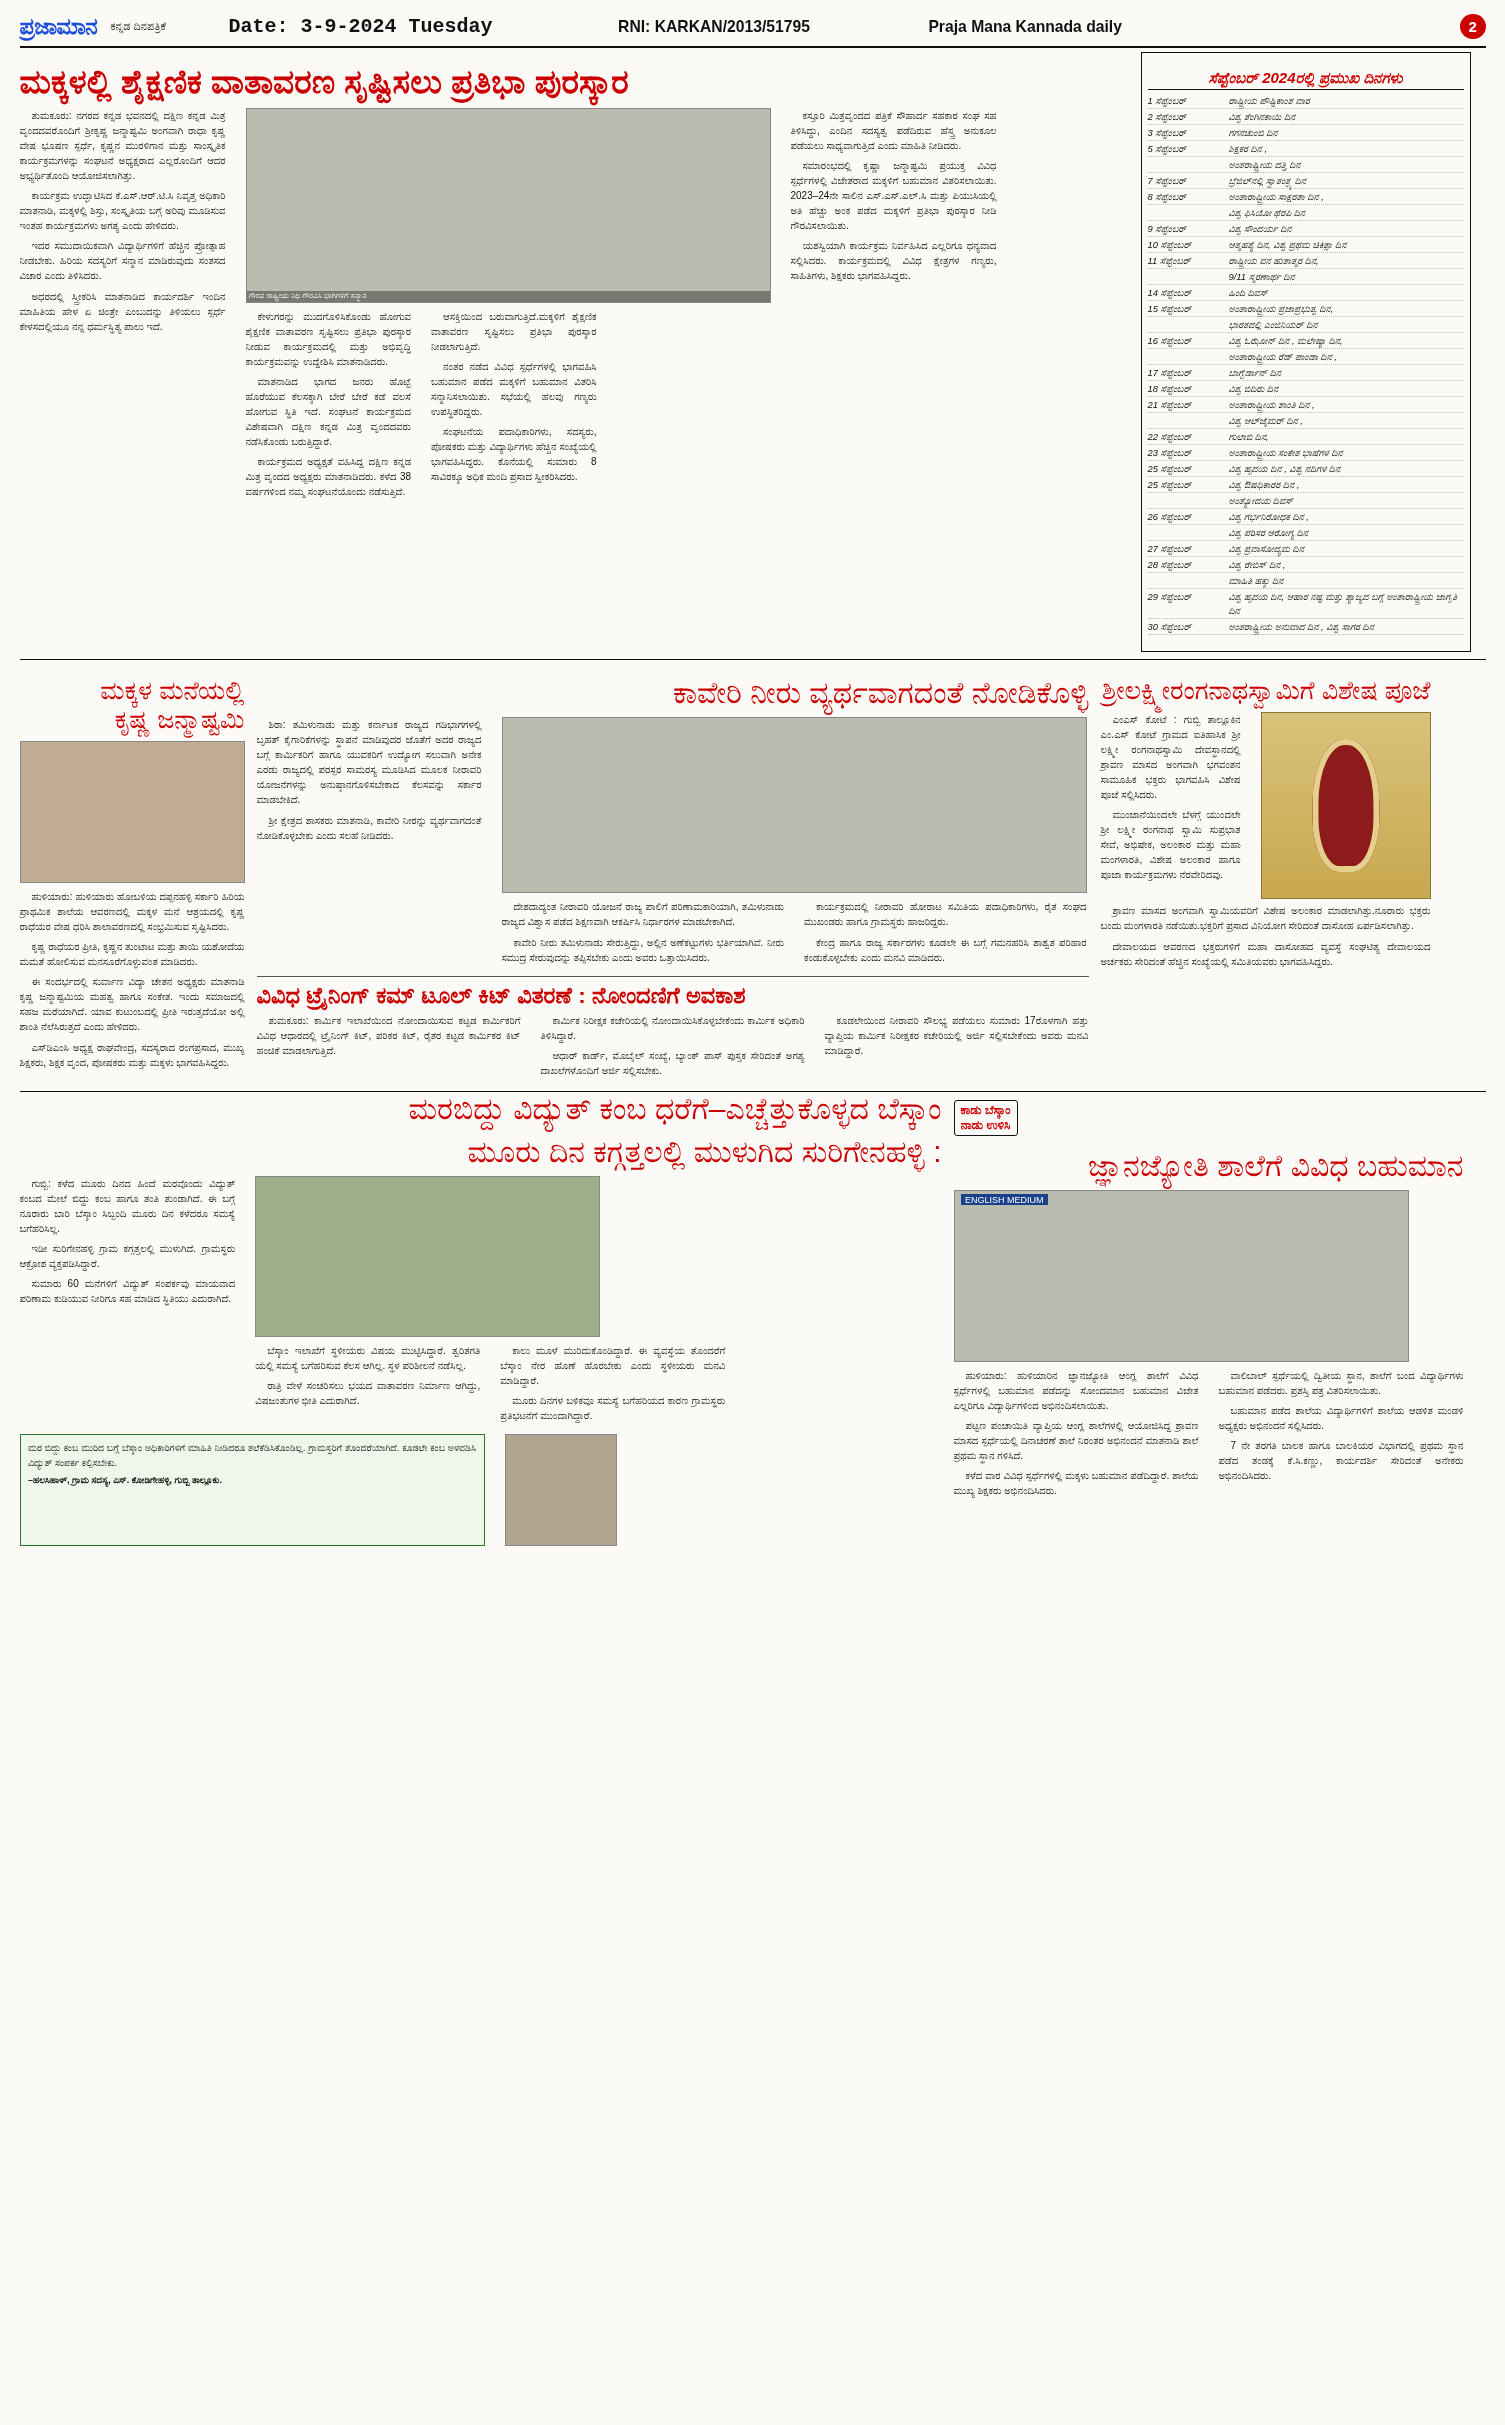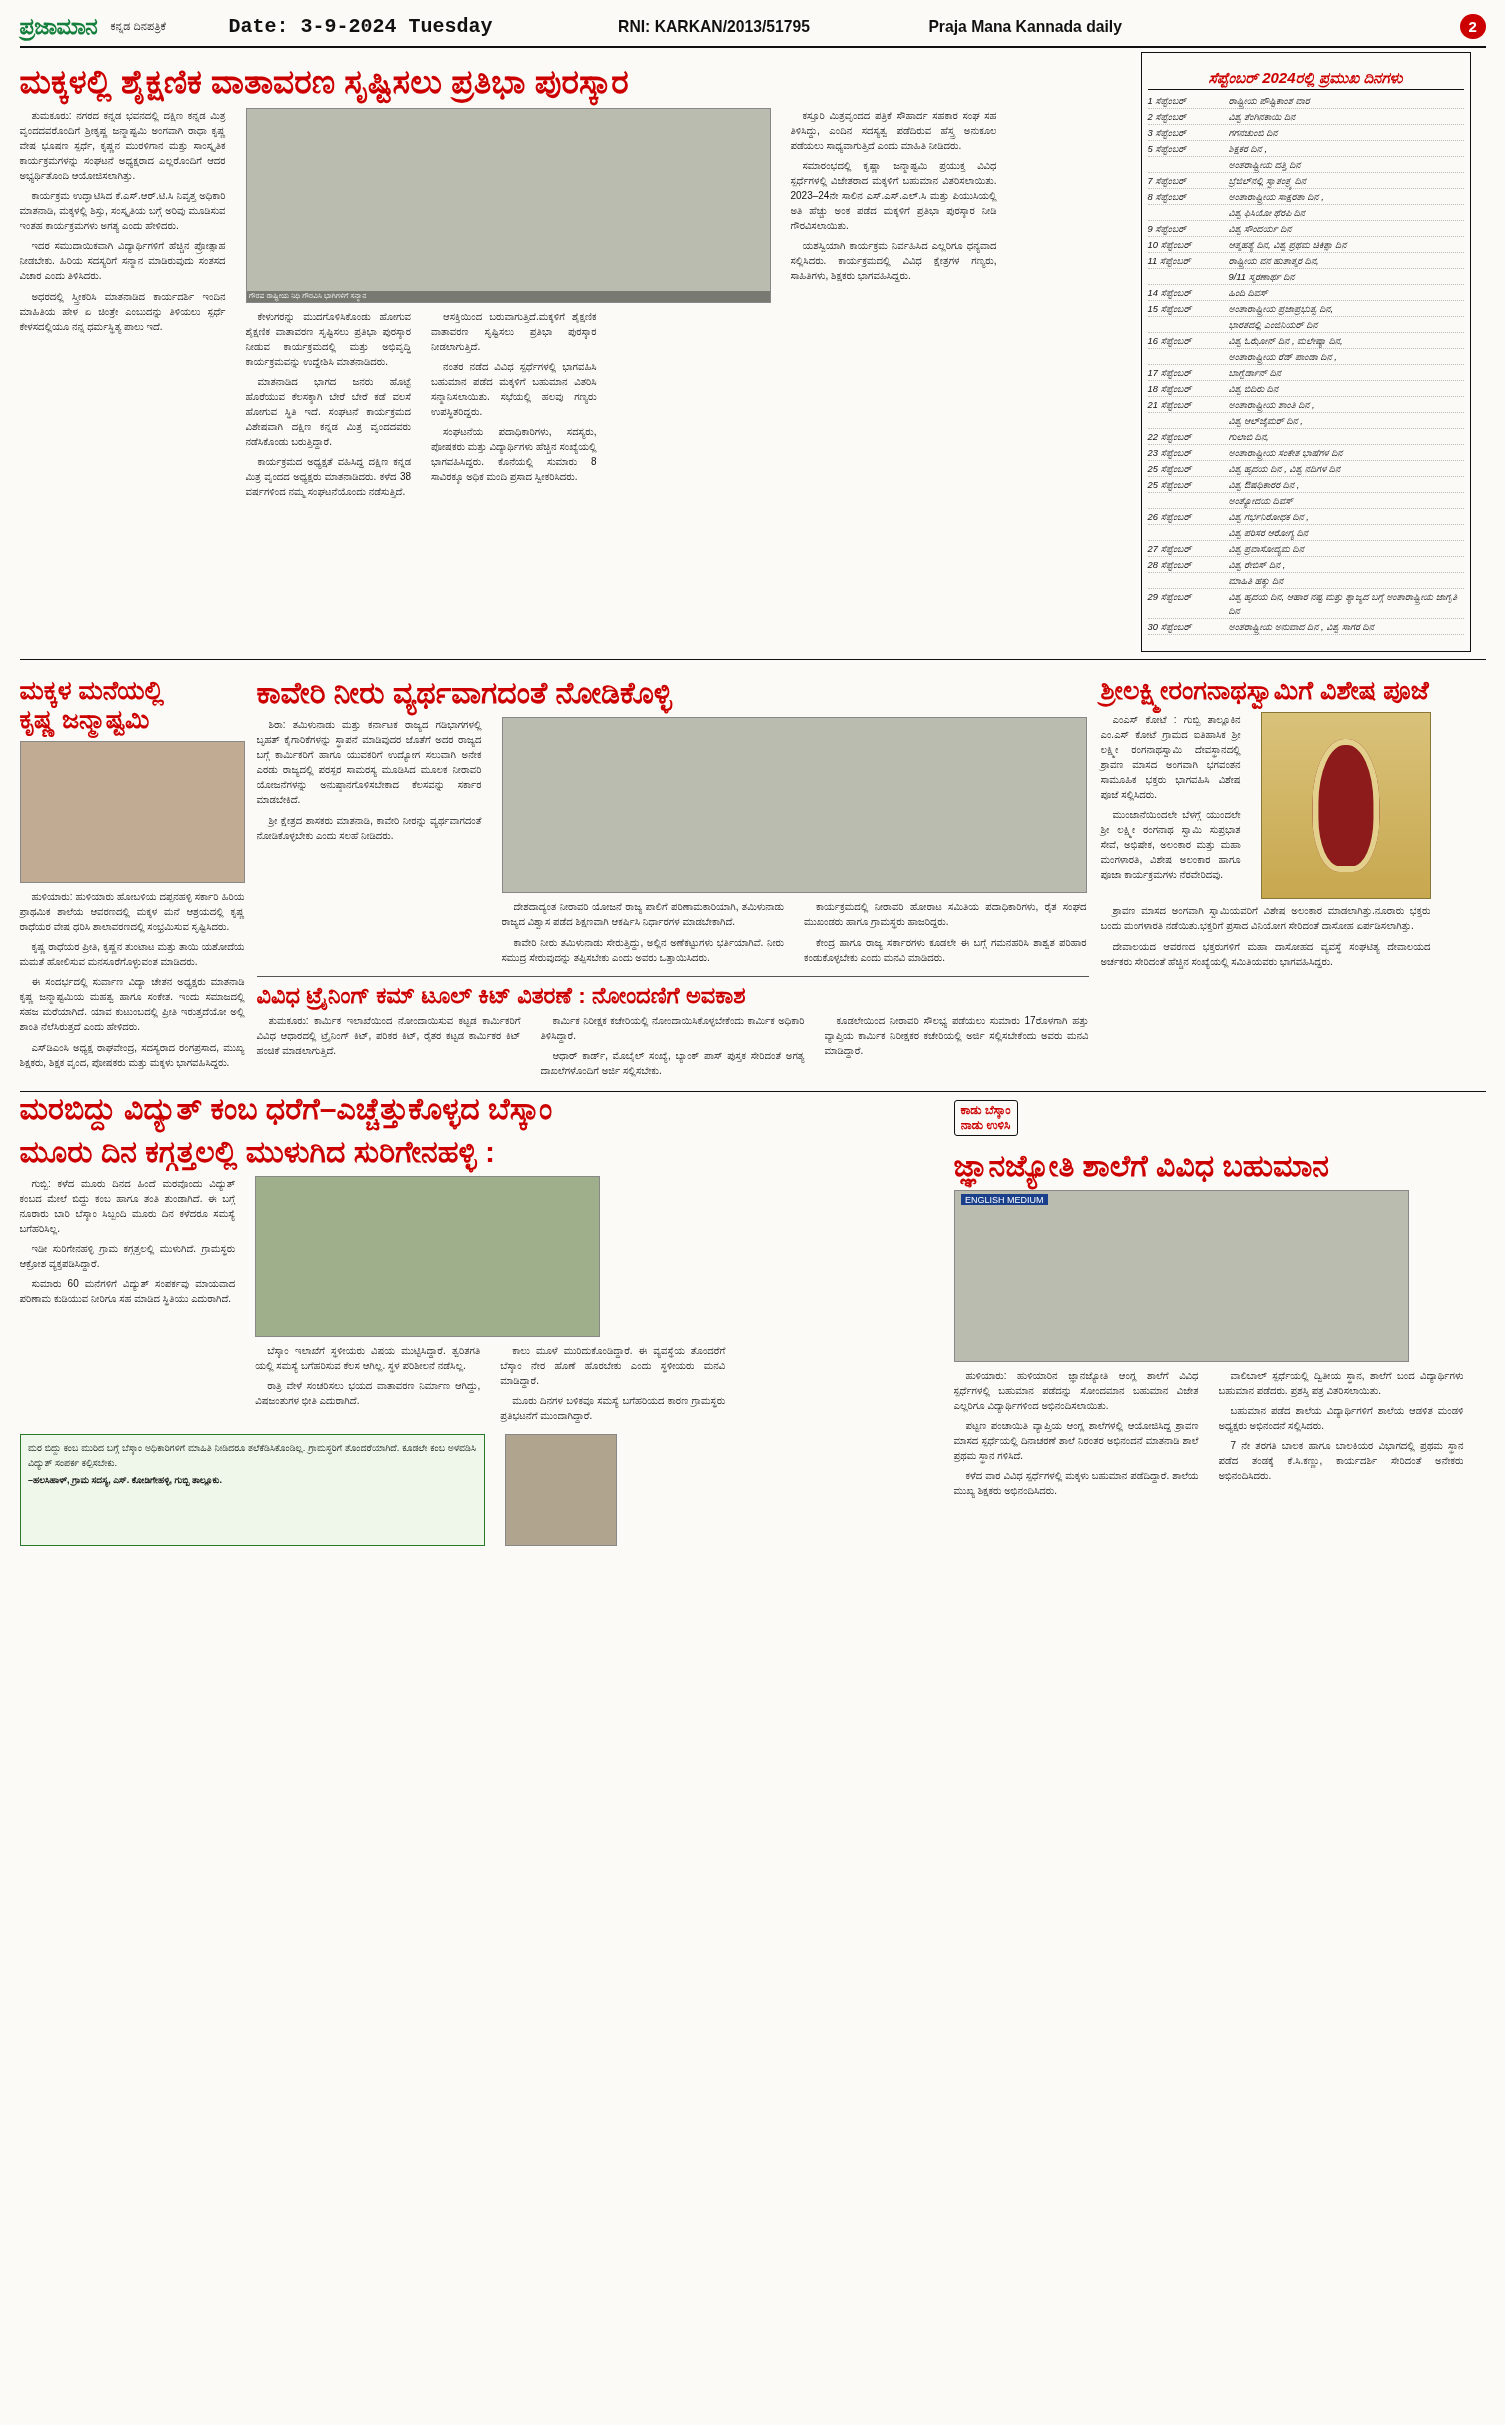--- a/index.html
+++ b/index.html
@@ -11,39 +11,39 @@
     color:#111;
     position:relative;
   }
   .page { width:1505px; height:2426px; padding:13.5px 19.5px; position:relative; }
 
   
   .masthead {
     display:flex; align-items:center; gap:13.5px;
     border-bottom:2.2px solid #111; padding-bottom:6px; margin-bottom:4.5px;
   }
-  .logo-kn { color:#15803d; font-size:22.5px; font-weight:bold; letter-spacing:-0.7px; }
+  .logo-kn { color:#1d4ed8; font-size:22.5px; font-weight:bold; letter-spacing:-0.7px; }
   .logo-sub { font-size:11.2px; color:#222; }
   .mast-date { font-size:20px; font-weight:bold; margin-left:49px;font-family:Liberation Mono, monospace; }
   .mast-rni { font-size:15.7px; font-weight:bold; margin-left:112px; }
   .mast-title { font-size:15.7px; font-weight:bold; margin-left:105px; }
   .page-no {
     margin-left:auto; width:25.5px;height:25.5px;border-radius:50%;
     background:#c00; color:#fff; font-size:15px; font-weight:bold;
     display:flex;align-items:center;justify-content:center;
   }
 
   
   h1.head-red {
     color:#cc0000; font-size:33px; text-align:left; margin:10.5px 0 7.5px 0;
     font-weight:bold; letter-spacing:0px; line-height:1.15;
   }
   h2.head-red {
-    color:#cc0000; font-size:30px; text-align:left; margin:7.5px 0 6px 0;
-    font-weight:bold; line-height:1.2;
+    color:#cc0000; font-size:30px; text-align:right; margin:7.5px 0 6px 0;
+    font-weight:normal; line-height:1.2;
   }
   h2.head-red.small { font-size:25.5px; }
   h3.head-red { color:#cc0000; font-size:22.5px; text-align:center; margin:4.5px 0; font-weight:bold;}
 
   
   .cols { display:flex; gap:20px; }
   .col { font-size:10px; line-height:1.5; text-align:justify; color:#111; }
   .col p { margin:0 0 5.2px 0; text-indent:12px; }
 
   .rule { border-top:1.5px solid #111; margin:7.5px 0; }

